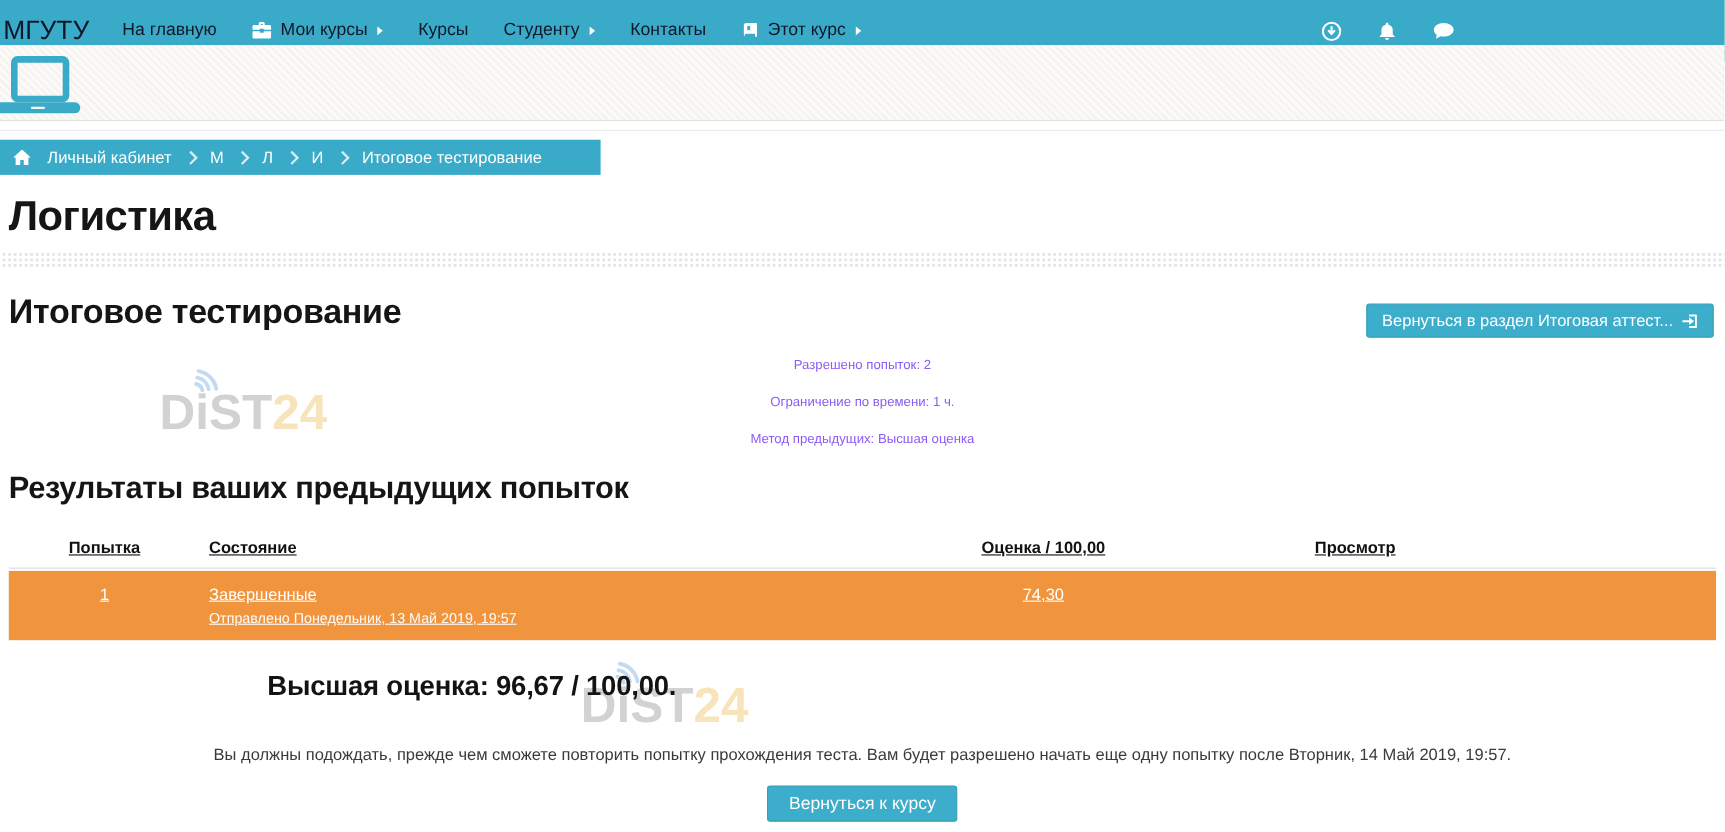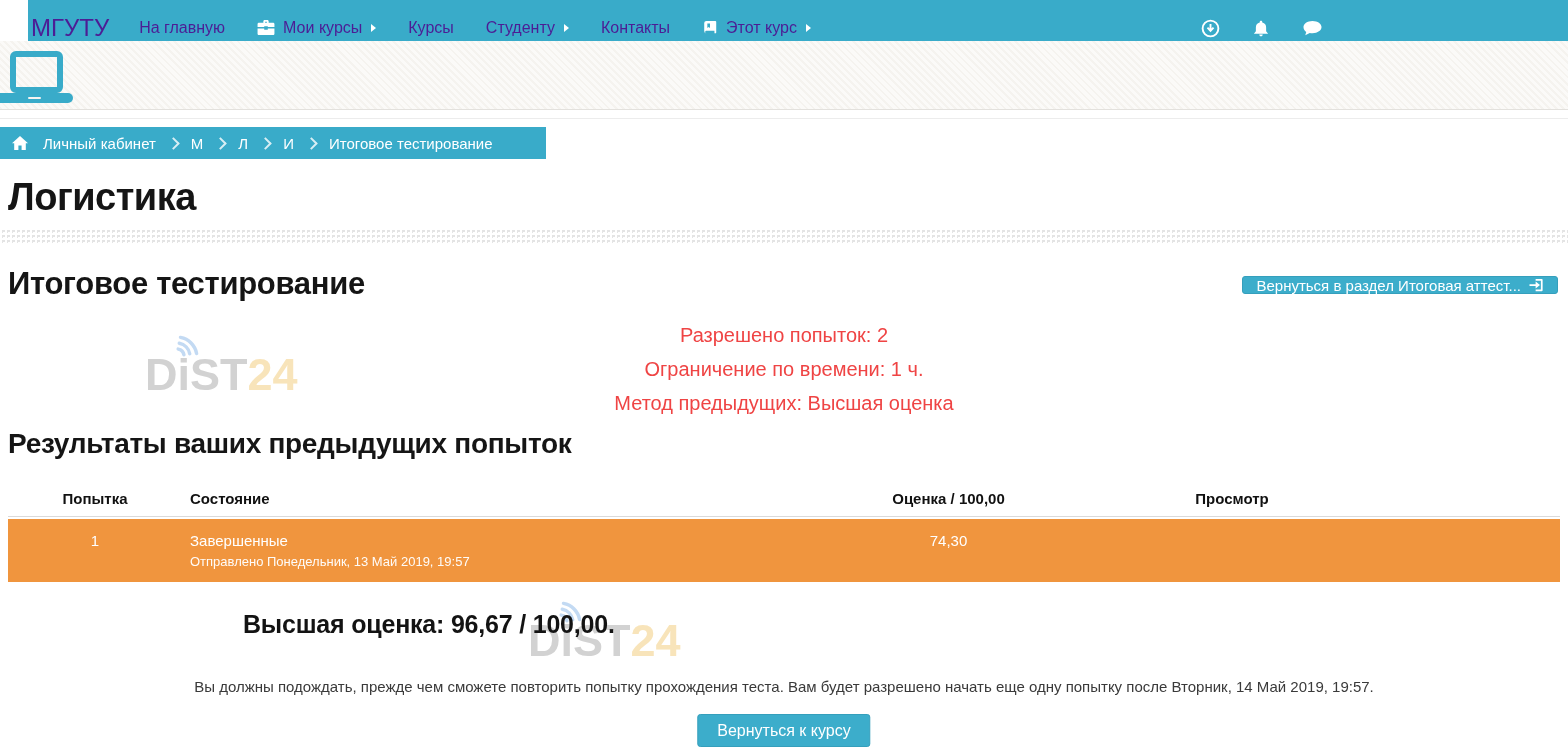--- a/index.html
+++ b/index.html
@@ -5,21 +5,21 @@
   * { box-sizing: border-box; }
   html,body { margin:0; padding:0; }
   body {
     width:1568px; height:756px; position:relative; overflow:hidden;
     background:#ffffff; font-family:"Liberation Sans", sans-serif; color:#3a3a3a;
   }
 
   
   .navbar {
     position:absolute; top:0; left:0; right:0; height:56px;
-    background:#39abc9; color:#4c1d95; display:flex; align-items:center;margin-left:28px;
+    background:#39abc9; color:#0f172a; display:flex; align-items:center;
   }
   .brand { font-size:24px; padding:0 14px 0 3px; white-space:nowrap; cursor:pointer; }
   .nav-item {
     height:100%; display:flex; align-items:center; gap:8px;
     padding:0 16px; font-size:16px; white-space:nowrap; cursor:pointer;
   }
   .nav-caret {
     width:0; height:0; border-left:5px solid #fff;
     border-top:4px solid transparent; border-bottom:4px solid transparent; margin-left:1px;
   }
@@ -79,40 +79,40 @@
     position:absolute; left:8px; top:428px; margin:0;
     font-size:28px; font-weight:bold; color:#151515; letter-spacing:-.3px;
   }
 
   
   .btn {
     background:#3cadcb; color:#fff; border:1px solid #359fbc; border-radius:3px;
     font-family:"Liberation Sans",sans-serif; cursor:pointer;
     display:flex; align-items:center; justify-content:center;
   }
-  .back-section-btn { position:absolute; right:10px; top:276px; height:18px; padding:0 13px; font-size:15px; gap:8px; }
+  .back-section-btn { position:absolute; right:10px; top:276px; height:31px; padding:0 13px; font-size:15px; gap:8px; }
   .back-course-btn { position:absolute; left:50%; transform:translateX(-50%); top:714px; height:33px; padding:0 19px; font-size:16px; }
 
   
-  .info { position:absolute; left:0; right:0; text-align:center; font-size:20px; color:#ef4444; }
+  .info { position:absolute; left:0; right:0; text-align:center; font-size:12px; color:#8b5cf6; }
   .info1 { top:324px; } .info2 { top:358px; } .info3 { top:392px; }
 
   
   .watermark { position:absolute; z-index:0; pointer-events:none; }
   .wm-arcs { position:absolute; left:27px; top:3px; }
   .wm-text { font-size:45px; font-weight:bold; line-height:1; margin-top:26px; letter-spacing:0; color:#d2d2d2; white-space:nowrap; }
   .wm-orange { color:#f8e4ba; }
   .watermark1 { left:145px; top:326px; }
   .watermark2 { left:528px; top:592px; }
 
   
   .attempts-table { position:absolute; left:8px; top:486px; width:1552px; z-index:1; }
   .t-row { display:grid; grid-template-columns:174px 608px 317px 250px 203px; }
   .t-head { font-weight:bold; font-size:15px; color:#111; padding-bottom:9px; border-bottom:1px solid #dadada; }
-  .t-head > div, .t-body > div { padding-top:4px; }
+  .t-head > div, .t-body > div { padding-top:4px;text-decoration:underline; }
   .cell-c { text-align:center; }
   .cell-l { text-align:left; padding-left:8px; }
   .t-body {
     background:#f0953e; color:#fff; height:63px; margin-top:2px; font-size:15px;
   }
   .t-body > div { padding-top:13px; }
   .state-detail { font-size:13px; margin-top:5px; opacity:.97; }
 
   
   .final-grade {

